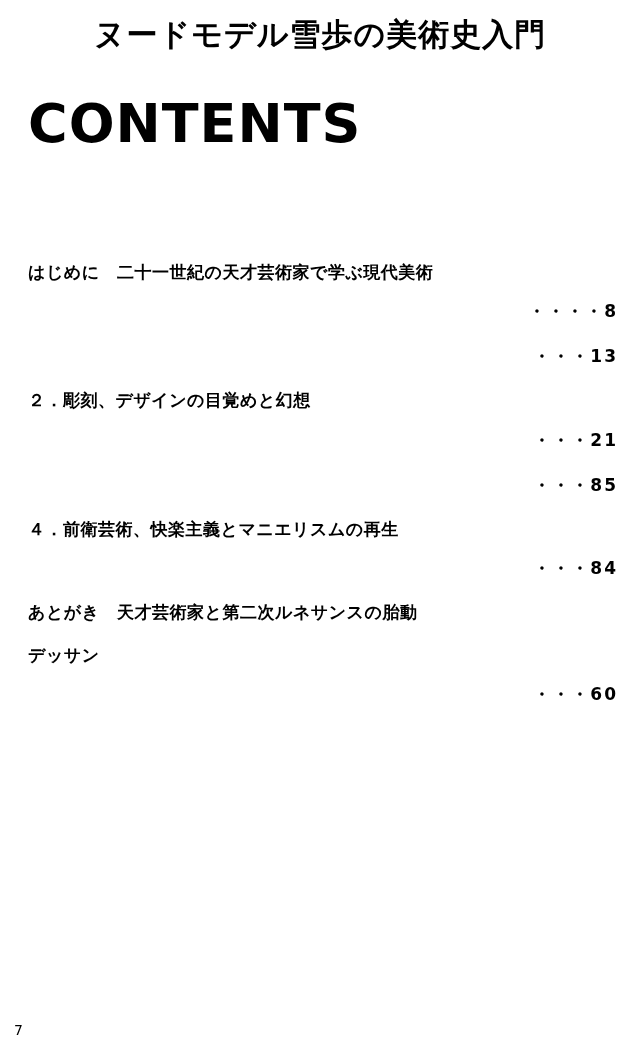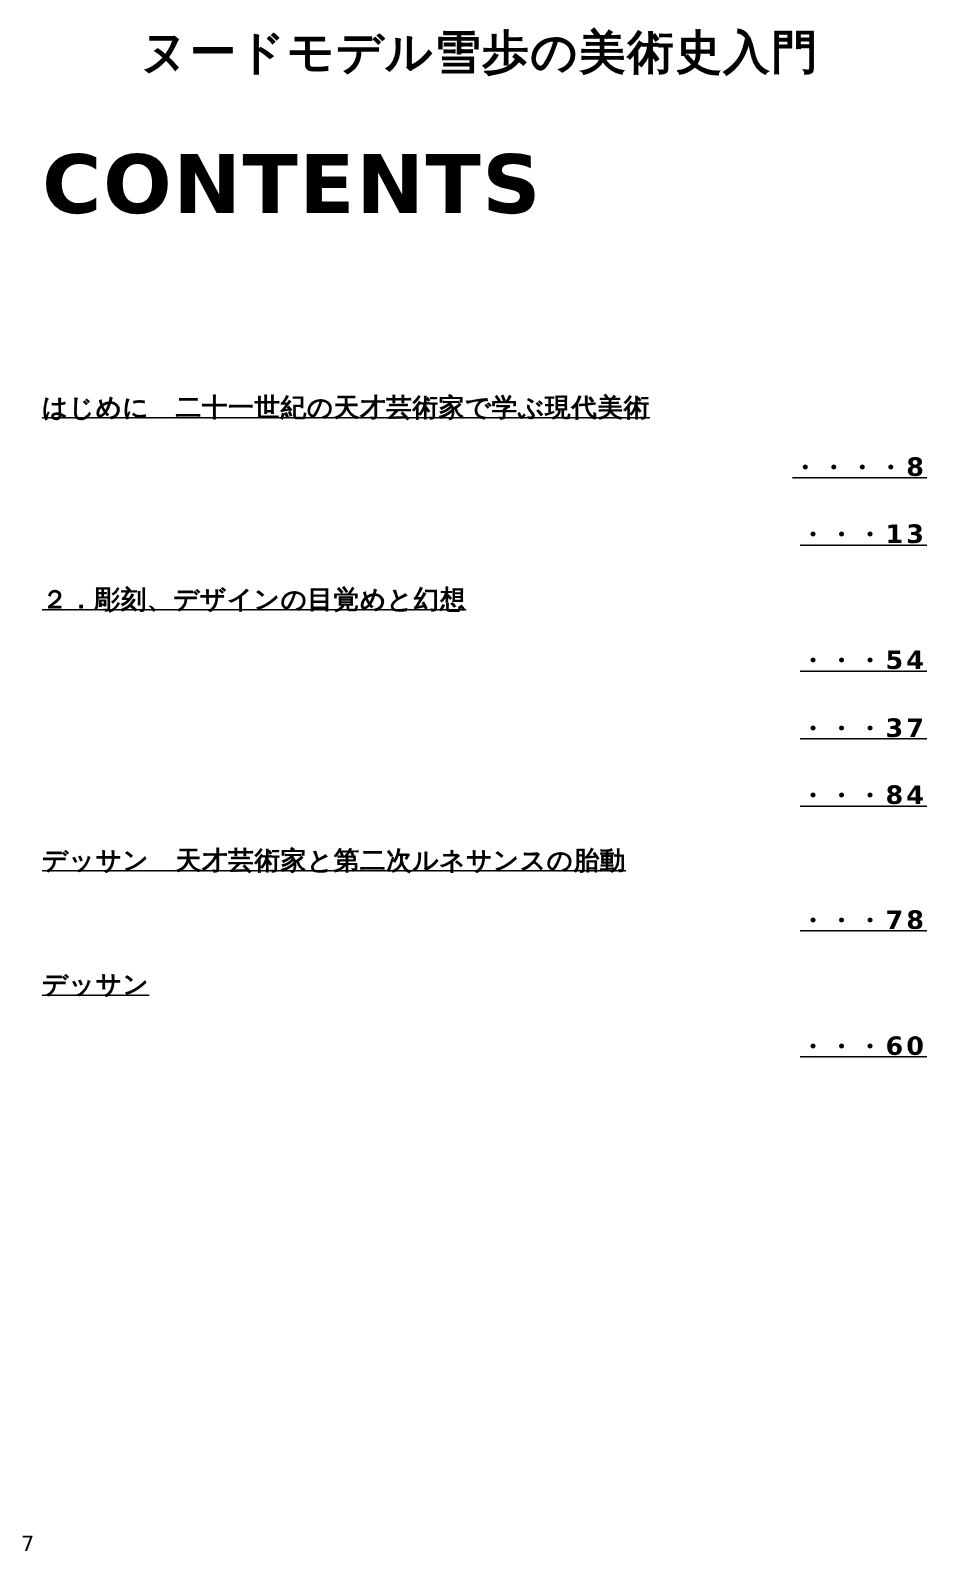--- a/index.html
+++ b/index.html
@@ -42,21 +42,20 @@
   }
   .toc {
     position: absolute;
     top: 262px;
     left: 0;
     width: 640px;
   }
   .toc-entry {
     position: relative;
     margin-bottom: 22px;
-    text-decoration: underline;
   }
   .toc-label {
     display: block;
     margin-left: 28px;
     font-size: 17px;
     font-weight: bold;
     letter-spacing: 0.5px;
     line-height: 1.2;
   }
   .toc-page {
@@ -91,34 +90,34 @@
       <span class="toc-label">はじめに　二十一世紀の天才芸術家で学ぶ現代美術</span>
       <span class="toc-page">・・・・8</span>
     </div>
 
     <div class="toc-entry">
       <span class="toc-page">・・・13</span>
     </div>
 
     <div class="toc-entry">
       <span class="toc-label">２．彫刻、デザインの目覚めと幻想</span>
-      <span class="toc-page">・・・54</span>
+      <span class="toc-page">・・・21</span>
     </div>
 
     <div class="toc-entry">
-      <span class="toc-page">・・・37</span>
+      <span class="toc-page">・・・85</span>
     </div>
 
     <div class="toc-entry">
+      <span class="toc-label">４．前衛芸術、快楽主義とマニエリスムの再生</span>
       <span class="toc-page">・・・84</span>
     </div>
 
     <div class="toc-entry">
-      <span class="toc-label">デッサン　天才芸術家と第二次ルネサンスの胎動</span>
-      <span class="toc-page">・・・78</span>
+      <span class="toc-label">あとがき　天才芸術家と第二次ルネサンスの胎動</span>
     </div>
 
     <div class="toc-entry">
       <span class="toc-label">デッサン</span>
       <span class="toc-page">・・・60</span>
     </div>
 
   </div>
 
   <div class="folio">7</div>

